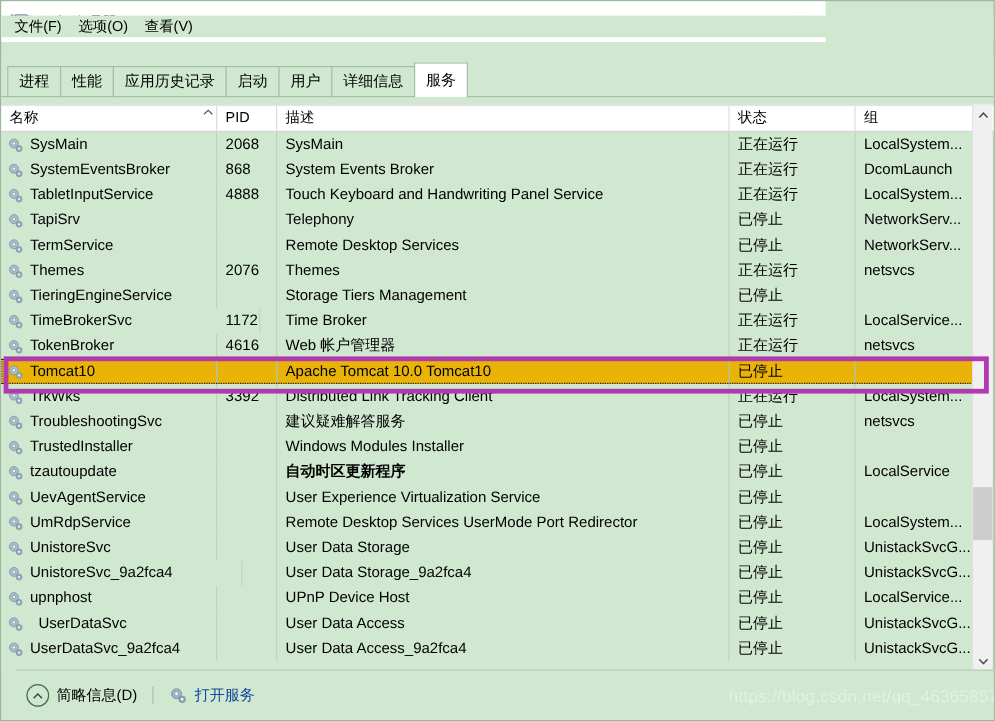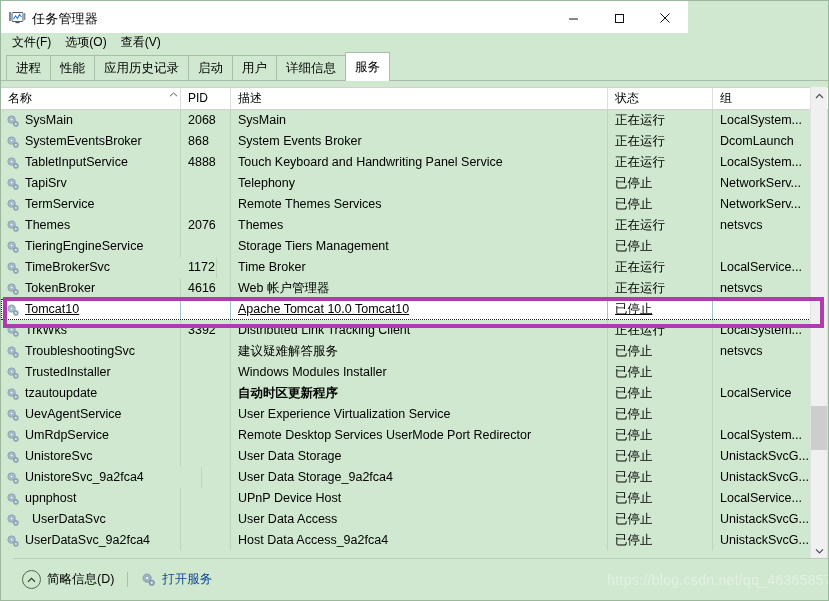--- a/index.html
+++ b/index.html
@@ -47,21 +47,21 @@
     font-size: 15px; color: #111;
     font-family: "DejaVu Sans", sans-serif;
     line-height: 1;
   }
   .winbtn.min { font-size: 13px; }
   .winbtn.max { font-size: 12px; }
   .winbtn.close { font-size: 16px; }
 
   
   .menubar {
-    position: absolute; top: 32px; left: 0;
+    position: absolute; top: 12px; left: 0;
     width: 829px; height: 18px;
     background: #cfe8cf;
     display: flex; align-items: center;
     padding-left: 4px;
     box-sizing: border-box;
   }
   .menu-item {
     font-size: 12px; color: #000;
     padding: 0 7px; line-height: 18px;
     white-space: nowrap;
@@ -137,22 +137,21 @@
     width: 812px; height: 450px;
     background: #cfe8cf;
     overflow: hidden;
   }
   .row {
     position: relative;
     height: 21px; width: 812px;
     box-sizing: border-box;
   }
   .row.selected .cell {
-    background: #ffffff;
-    text-decoration: underline;
+    background: #eab308;
   }
   .cell {
     position: absolute; top: 0;
     height: 21px; line-height: 21px;
     font-size: 12.5px; color: #000;
     box-sizing: border-box;
     border-right: 1px solid #bcd6bc;
     padding-left: 7px;
     white-space: nowrap;
     overflow: hidden;
@@ -391,21 +390,21 @@
         <div class="cell c-group last" style="left: 712px; width: 100px;">NetworkServ...</div>
       </div>
       <div class="row">
         <div class="cell c-name" style="left: 0px; width: 180px;">TermService<span class="svc-icon"><svg width="14" height="14" viewBox="0 0 16 16">
               <circle cx="6.4" cy="6.4" r="4.3" fill="#a8bdcb" stroke="#74909f" stroke-width="0.7"></circle>
               <circle cx="6.4" cy="6.4" r="1.6" fill="#eef5f8" stroke="#74909f" stroke-width="0.55"></circle>
               <circle cx="11.3" cy="11.3" r="2.9" fill="#93aab9" stroke="#74909f" stroke-width="0.5"></circle>
               <circle cx="11.3" cy="11.3" r="1.05" fill="#eef5f8"></circle>
             </svg></span></div>
         <div class="cell c-pid" style="left: 180px; width: 50px;"></div>
-        <div class="cell c-desc" style="left: 230px; width: 377px;">Remote Themes Services</div>
+        <div class="cell c-desc" style="left: 230px; width: 377px;">Remote Desktop Services</div>
         <div class="cell c-status" style="left: 607px; width: 105px;">已停止</div>
         <div class="cell c-group last" style="left: 712px; width: 100px;">NetworkServ...</div>
       </div>
       <div class="row">
         <div class="cell c-name" style="left: 0px; width: 180px;">Themes<span class="svc-icon"><svg width="14" height="14" viewBox="0 0 16 16">
               <circle cx="6.4" cy="6.4" r="4.3" fill="#a8bdcb" stroke="#74909f" stroke-width="0.7"></circle>
               <circle cx="6.4" cy="6.4" r="1.6" fill="#eef5f8" stroke="#74909f" stroke-width="0.55"></circle>
               <circle cx="11.3" cy="11.3" r="2.9" fill="#93aab9" stroke="#74909f" stroke-width="0.5"></circle>
               <circle cx="11.3" cy="11.3" r="1.05" fill="#eef5f8"></circle>
             </svg></span></div>
@@ -584,21 +583,21 @@
         <div class="cell c-group last" style="left: 712px; width: 100px;">UnistackSvcG...</div>
       </div>
       <div class="row">
         <div class="cell c-name" style="left: 0px; width: 180px;">UserDataSvc_9a2fca4<span class="svc-icon"><svg width="14" height="14" viewBox="0 0 16 16">
               <circle cx="6.4" cy="6.4" r="4.3" fill="#a8bdcb" stroke="#74909f" stroke-width="0.7"></circle>
               <circle cx="6.4" cy="6.4" r="1.6" fill="#eef5f8" stroke="#74909f" stroke-width="0.55"></circle>
               <circle cx="11.3" cy="11.3" r="2.9" fill="#93aab9" stroke="#74909f" stroke-width="0.5"></circle>
               <circle cx="11.3" cy="11.3" r="1.05" fill="#eef5f8"></circle>
             </svg></span></div>
         <div class="cell c-pid" style="left: 180px; width: 50px;"></div>
-        <div class="cell c-desc" style="left: 230px; width: 377px;">Host Data Access_9a2fca4</div>
+        <div class="cell c-desc" style="left: 230px; width: 377px;">User Data Access_9a2fca4</div>
         <div class="cell c-status" style="left: 607px; width: 105px;">已停止</div>
         <div class="cell c-group last" style="left: 712px; width: 100px;">UnistackSvcG...</div>
       </div>
     </div>
 
   <div class="vscroll">
     <div class="arrow up">
       <svg width="9" height="6" viewBox="0 0 9 6">
         <polyline points="1,5 4.5,1.3 8,5" fill="none" stroke="#4d4d4d" stroke-width="1.2"></polyline>
       </svg>

